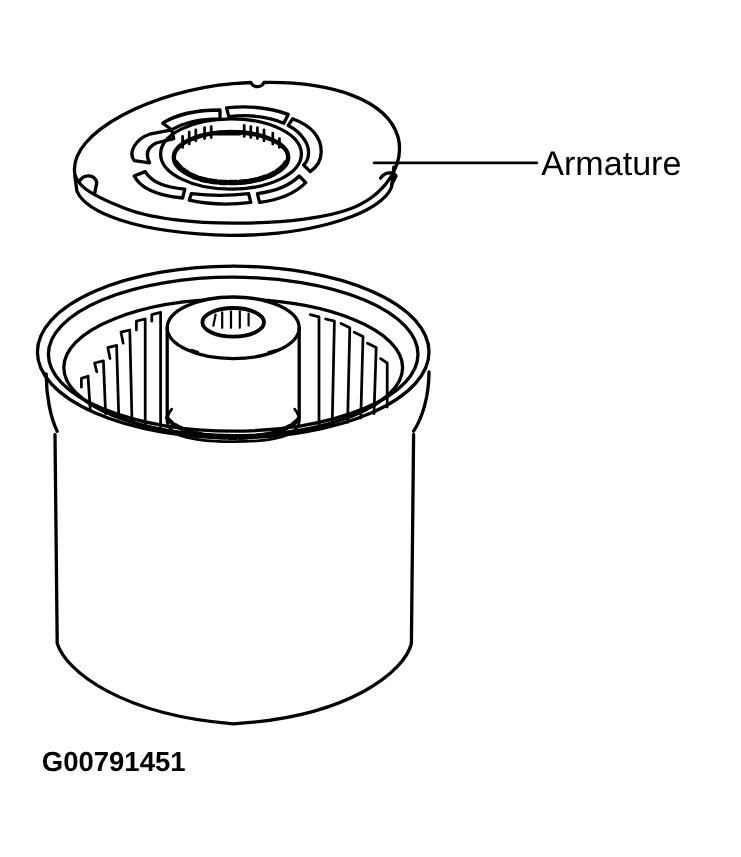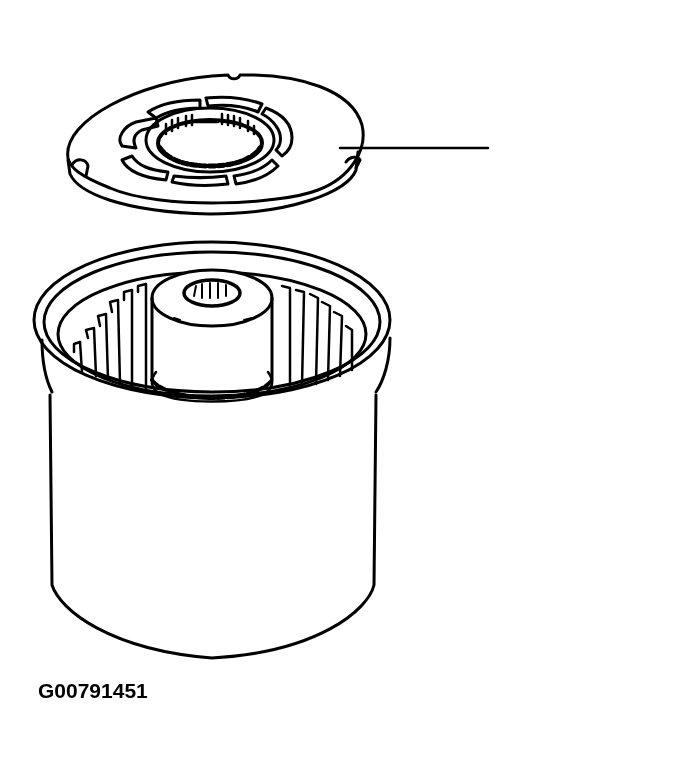--- a/index.html
+++ b/index.html
@@ -5,21 +5,21 @@
     html, body { margin: 0; padding: 0; background: #ffffff; }
     body { width: 674px; height: 779px; position: relative; overflow: hidden; }
     .figure { position: absolute; left: 0; top: 0; width: 674px; height: 779px; }
     svg { position: absolute; left: 0; top: 0; }
     .label {
       position: absolute;
       font-family: "Liberation Sans", sans-serif;
       color: #000;
     }
     .callout-label { left: 492px; top: 131px; font-size: 31px; letter-spacing: 0px; }
-    .figure-id { left: 38px; top: 679px; font-size: 21px; font-weight: bold; }
+    .figure-id { left: 38px; top: 679px; font-size: 25px; font-weight: bold; }
   </style>
 </head>
 <body>
 
 <div class="figure">
   <svg width="674" height="779" viewBox="0 0 674 779" fill="none" stroke="#000" stroke-width="3" stroke-linecap="round" stroke-linejoin="round">
 
     <g>
 
       <path d="M 68 158
@@ -106,14 +106,15 @@
           <path d="M 210 298 L 210 283"></path>
         <path d="M 218 298 L 218 283"></path>
           <path d="M 226 296 L 226 285"></path>
       </g>
 
       <path d="M 174 318 L 180 320" stroke-width="2"></path>
       <path d="M 244 320 L 252 318" stroke-width="2"></path>
     </g>
   </svg>
 
+  <div class="label callout-label">Armature</div>
   <div class="label figure-id">G00791451</div>
 </div>
 
 </body></html>

